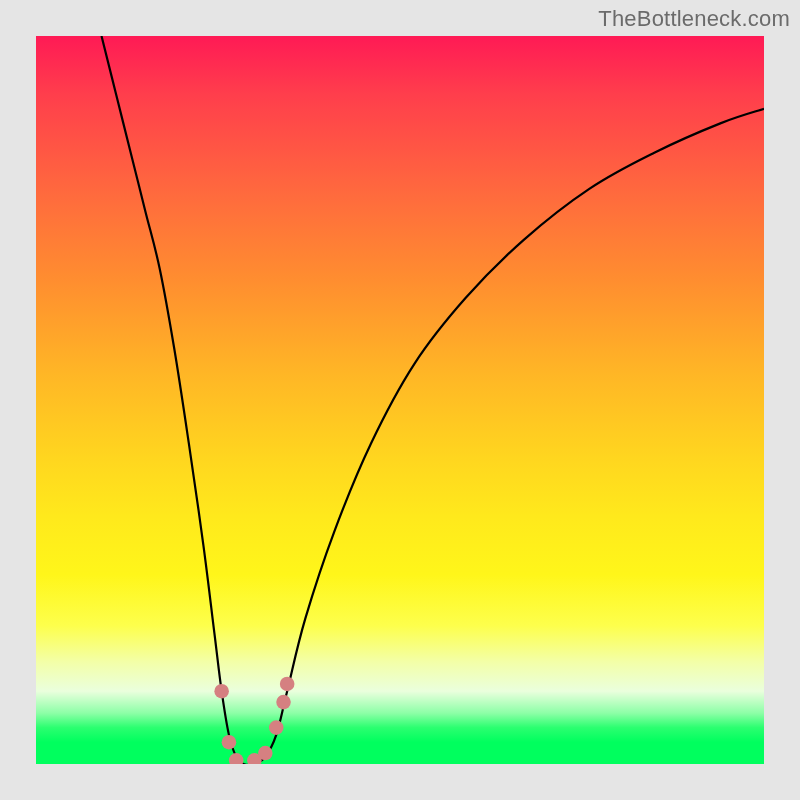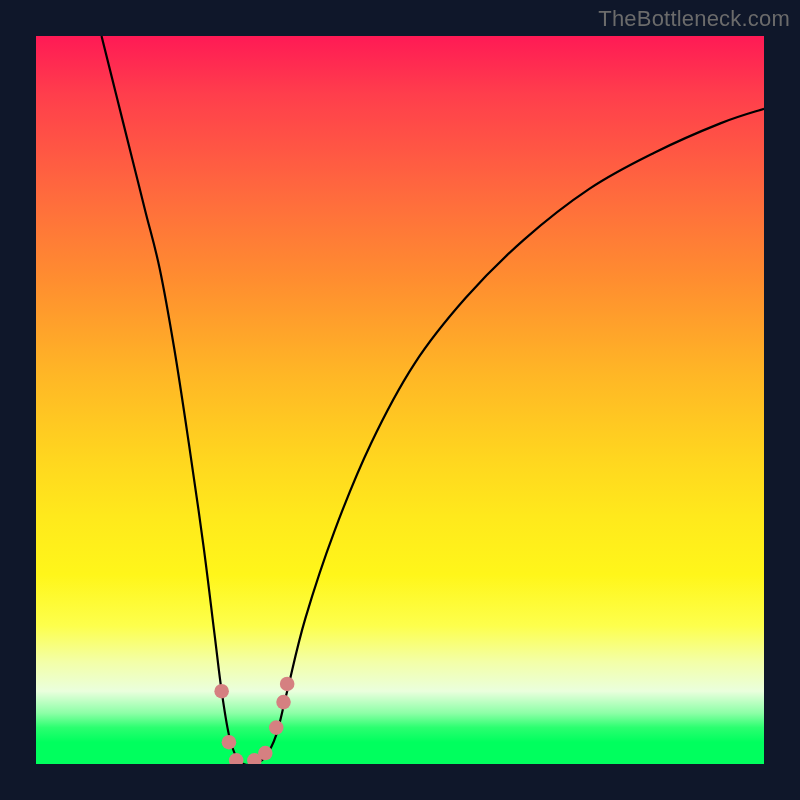--- a/index.html
+++ b/index.html
@@ -10,21 +10,21 @@
     overflow: hidden;
     background: #000;
     font-family: Arial, Helvetica, sans-serif;
   }
   .frame {
     position: absolute;
     top: 0;
     left: 0;
     width: 800px;
     height: 800px;
-    background: #0f172a;
+    background: #e5e5e5;
   }
   .plot {
     position: absolute;
     top: 36px;
     left: 36px;
     width: 728px;
     height: 728px;
     background: linear-gradient(
       to bottom,
       #ff1a55 0%,

